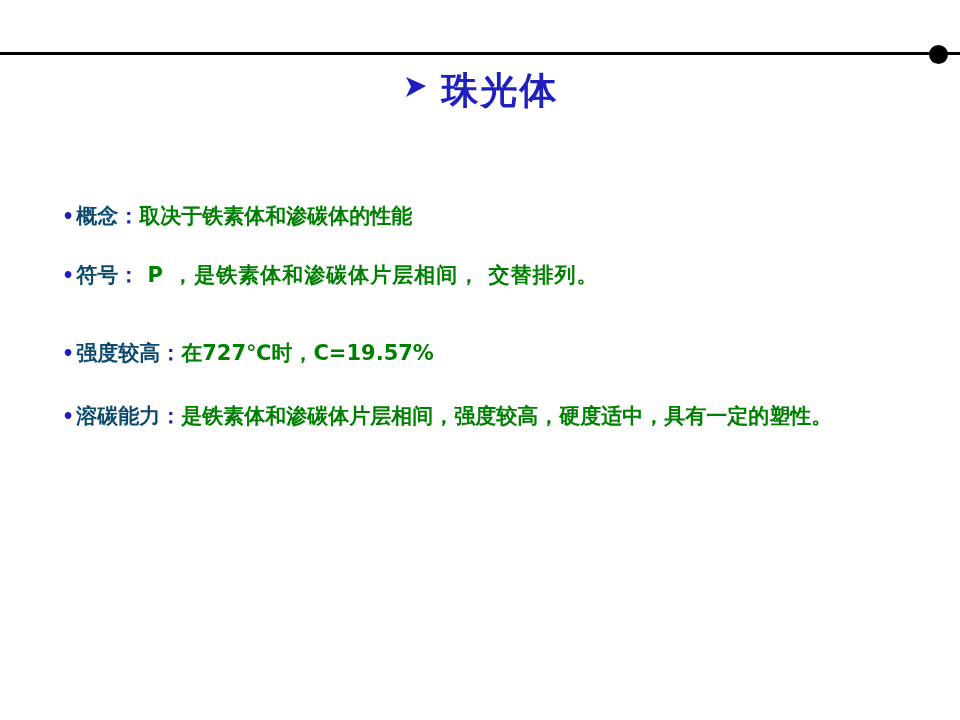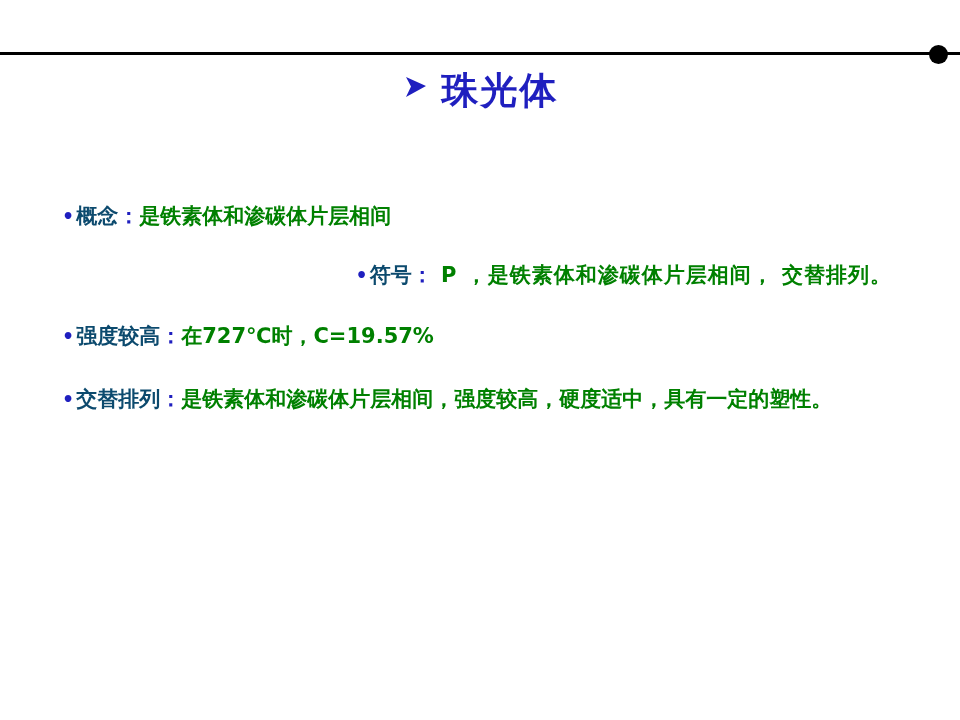--- a/index.html
+++ b/index.html
@@ -86,21 +86,21 @@
   .lbl {
     color: #0c4a6e;
   }
   .sep {
     color: #1f1fbf;
   }
   .gap-p {
     letter-spacing: 1px;
   }
   .p3 { margin-bottom: 30px; }
-  .p2 { margin-bottom: 28px; text-align: right; }
+  .p2 { margin-bottom: 45px; }
 </style>
 </head>
 <body>
 
 <div class="slide">
 
   <div class="top-rule"></div>
   <div class="top-dot"></div>
 
   <div class="title-wrap">
@@ -108,29 +108,29 @@
       <svg width="26" height="26" viewBox="0 0 26 26" aria-hidden="true">
         <polygon points="4,3 24,12 4,23 9,12.5" fill="#1f1fbf"></polygon>
       </svg>
     </span>
     <span class="title-text">珠光体</span>
   </div>
 
   <div class="body-block">
 
     <p class="para">
-      <span class="dot">•</span><span class="lbl">概念</span><span class="sep">：</span><span>是铁素体和渗碳体片层相间</span>
+      <span class="dot">•</span><span class="lbl">概念</span><span class="sep">：</span><span>取决于铁素体和渗碳体的性能</span>
     </p>
 
     <p class="para p2">
       <span class="dot">•</span><span class="lbl">符号</span><span class="sep">：</span><span class="gap-p"> P ，是铁素体和渗碳体片层相间， 交替排列。</span>
     </p>
 
     <p class="para p3">
       <span class="dot">•</span><span class="lbl">强度较高</span><span class="sep">：</span><span>在727℃时，C=19.57%</span>
     </p>
 
     <p class="para">
-      <span class="dot">•</span><span class="lbl">交替排列</span><span class="sep">：</span><span>是铁素体和渗碳体片层相间，强度较高，硬度适中，具有一定的塑性。</span>
+      <span class="dot">•</span><span class="lbl">溶碳能力</span><span class="sep">：</span><span>是铁素体和渗碳体片层相间，强度较高，硬度适中，具有一定的塑性。</span>
     </p>
 
   </div>
 </div>
 
 </body></html>

